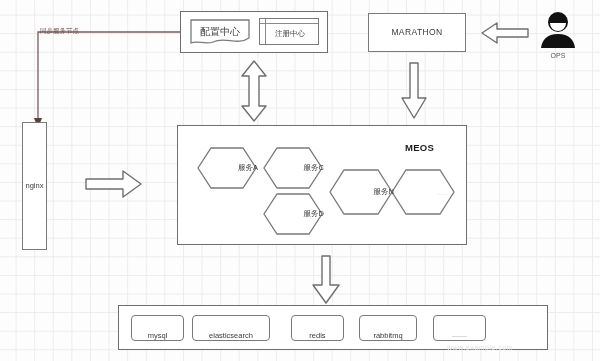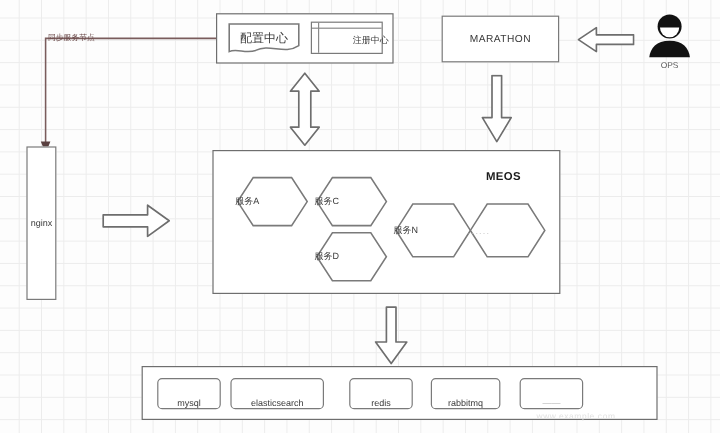--- a/index.html
+++ b/index.html
@@ -60,40 +60,40 @@
   #registry-center-shape .winbar {
     position: absolute; left: 0; top: 0; right: 0; height: 5px;
     border-bottom: 1.2px solid #8a8a8a; box-sizing: border-box;
   }
   #registry-center-shape .winside {
     position: absolute; left: 0; top: 0; bottom: 0; width: 6px;
     border-right: 1.2px solid #8a8a8a; box-sizing: border-box;
   }
   #registry-center-label {
     left: 265px; top: 29px; width: 50px; text-align: center;
-    font-size: 7.5px; color: #3a3a3a; padding-left: 19px;
+    font-size: 7.5px; color: #3a3a3a;
   }
 
   
   #marathon-box { left: 368px; top: 13px; width: 98px; height: 39px; font-size: 8.5px; letter-spacing: .4px; }
 
   
   #ops-icon { position: absolute; left: 537px; top: 10px; width: 42px; height: 38px; }
   #ops-label { left: 537px; top: 52px; width: 42px; text-align: center; font-size: 7px; color: #5a5a5a; }
 
   
   #nginx-box { left: 22px; top: 122px; width: 25px; height: 128px; font-size: 7.5px; }
   #nginx-box span { transform: none; }
 
   
   #meos-container { left: 177px; top: 125px; width: 290px; height: 120px; }
   #meos-label { left: 405px; top: 142px; font-size: 9.5px; font-weight: bold; color: #1c1c1c; letter-spacing:.3px;text-align:right; }
   .hex {
     position: absolute;
-    display: flex; align-items: center; justify-content: flex-start;
+    display: flex; align-items: center; justify-content: flex-end;
   }
   .hex svg { position: absolute; left: 0; top: 0; }
   .hex span {
     position: relative; font-size: 7.5px; color: #3a3a3a; z-index: 2;
   }
 
   
   #storage-container { left: 118px; top: 305px; width: 430px; height: 45px; }
   .store-box {
     position: absolute; box-sizing: border-box;

